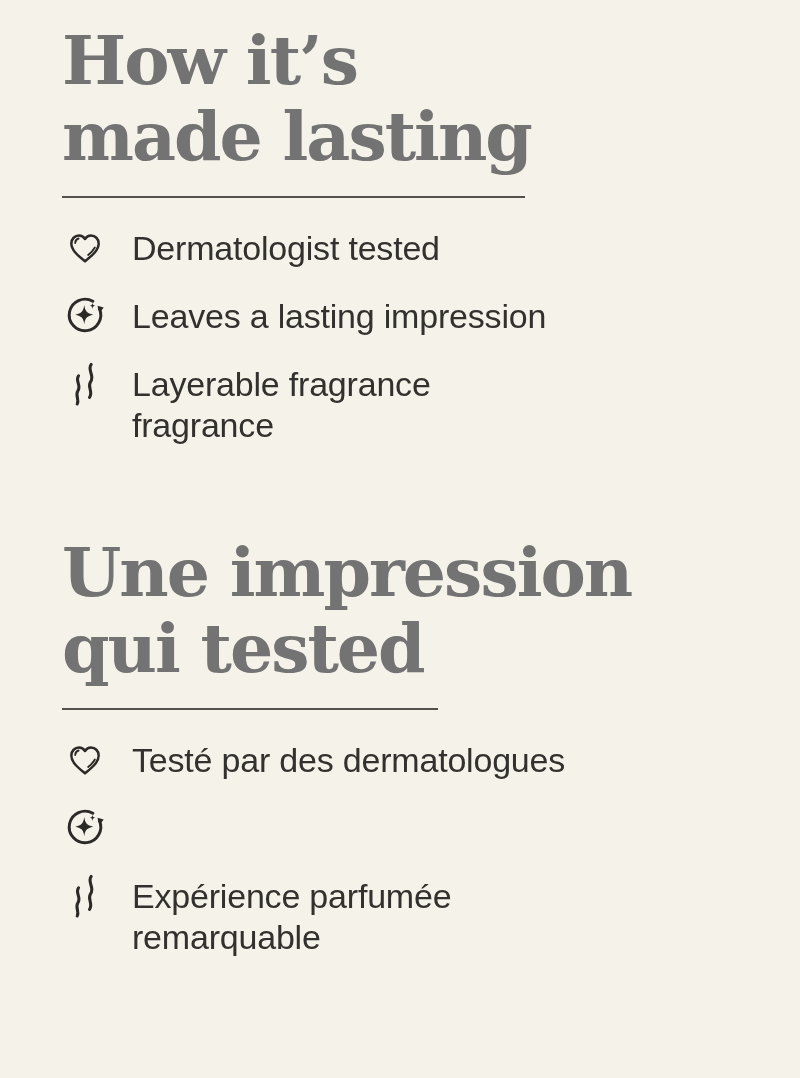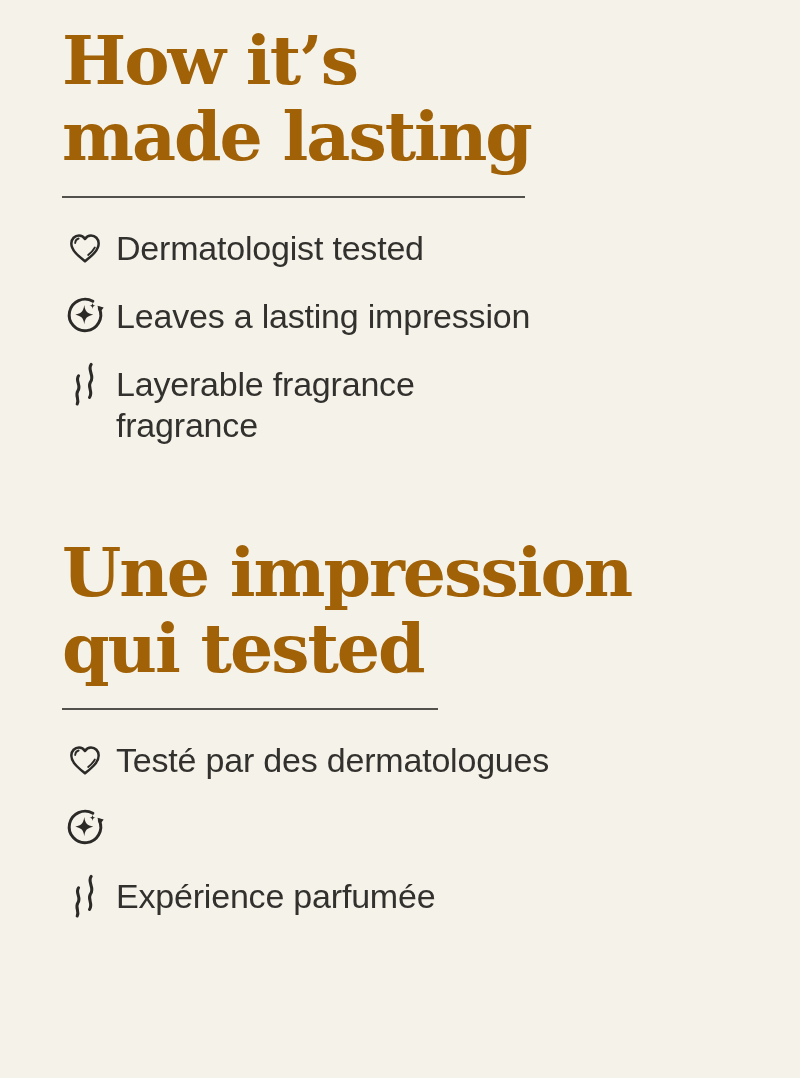--- a/index.html
+++ b/index.html
@@ -23,41 +23,41 @@
   }
   .section-fr {
     margin-top: 88px;
   }
   .headline {
     font-family: "DejaVu Serif", serif;
     font-weight: 700;
     font-size: 68px;
     line-height: 76px;
     letter-spacing: -2px;
-    color: #a16207;
+    color: #737373;
     margin: 0;
   }
   .headline span {
     display: block;
   }
   .divider {
     height: 2px;
     background: #52514c;
     margin-top: 22px;
     border: none;
   }
   .divider-en { width: 463px; }
   .divider-fr { width: 376px; }
   .feature-list {
     margin-top: 30px;
   }
   .feature-row {
     display: flex;
     align-items: flex-start;
-    gap: 9px;
+    gap: 25px;
     margin-bottom: 27px;
   }
   .icon-col {
     width: 45px;
     flex: 0 0 45px;
     display: flex;
     justify-content: center;
     align-items: flex-start;
   }
   .feature-text {
@@ -179,19 +179,20 @@
 
       <div class="feature-row">
         <div class="icon-col">
           <svg class="icn icon-scent" viewBox="0 0 22 32" width="36" height="52" aria-hidden="true">
             <path d="M14.8 1.5 C12.2 5 17.2 8.6 14.4 12.2 C12.2 15.2 16.2 18.4 13.8 21.8" stroke-width="1.9"></path>
             <path d="M7.0 8.5 C4.8 11.5 8.9 14.6 6.6 17.8 C4.8 20.4 7.7 23.2 6.2 25.8" stroke-width="1.9"></path>
           </svg>
         </div>
         <div class="feature-text">
           <span>Expérience parfumée</span>
+          <span>remarquable</span>
         </div>
       </div>
 
     </div>
   </section>
 
 </div>
 
 </body></html>

